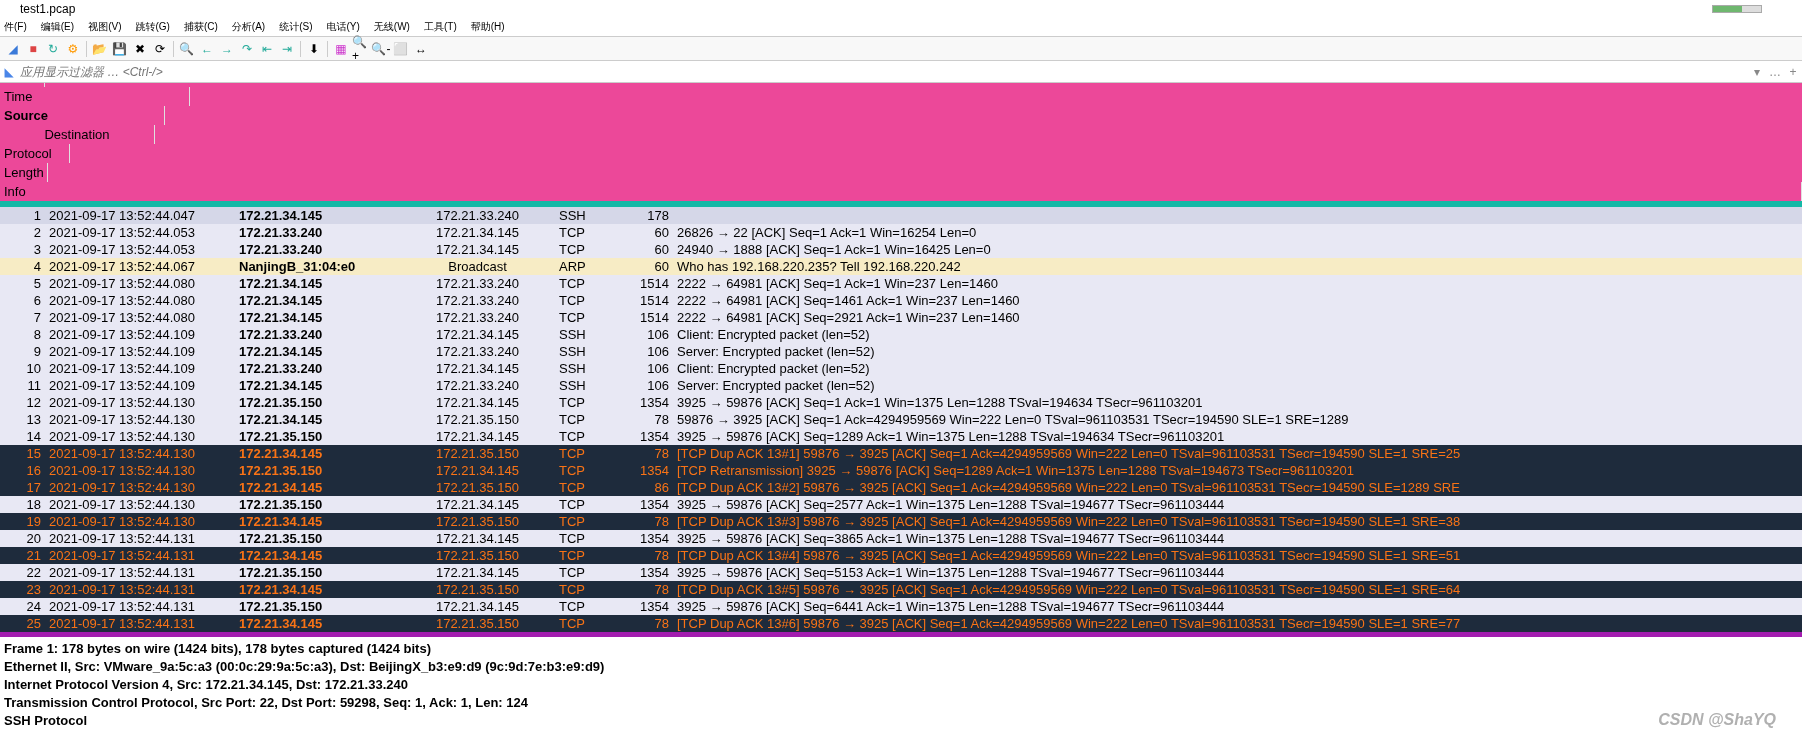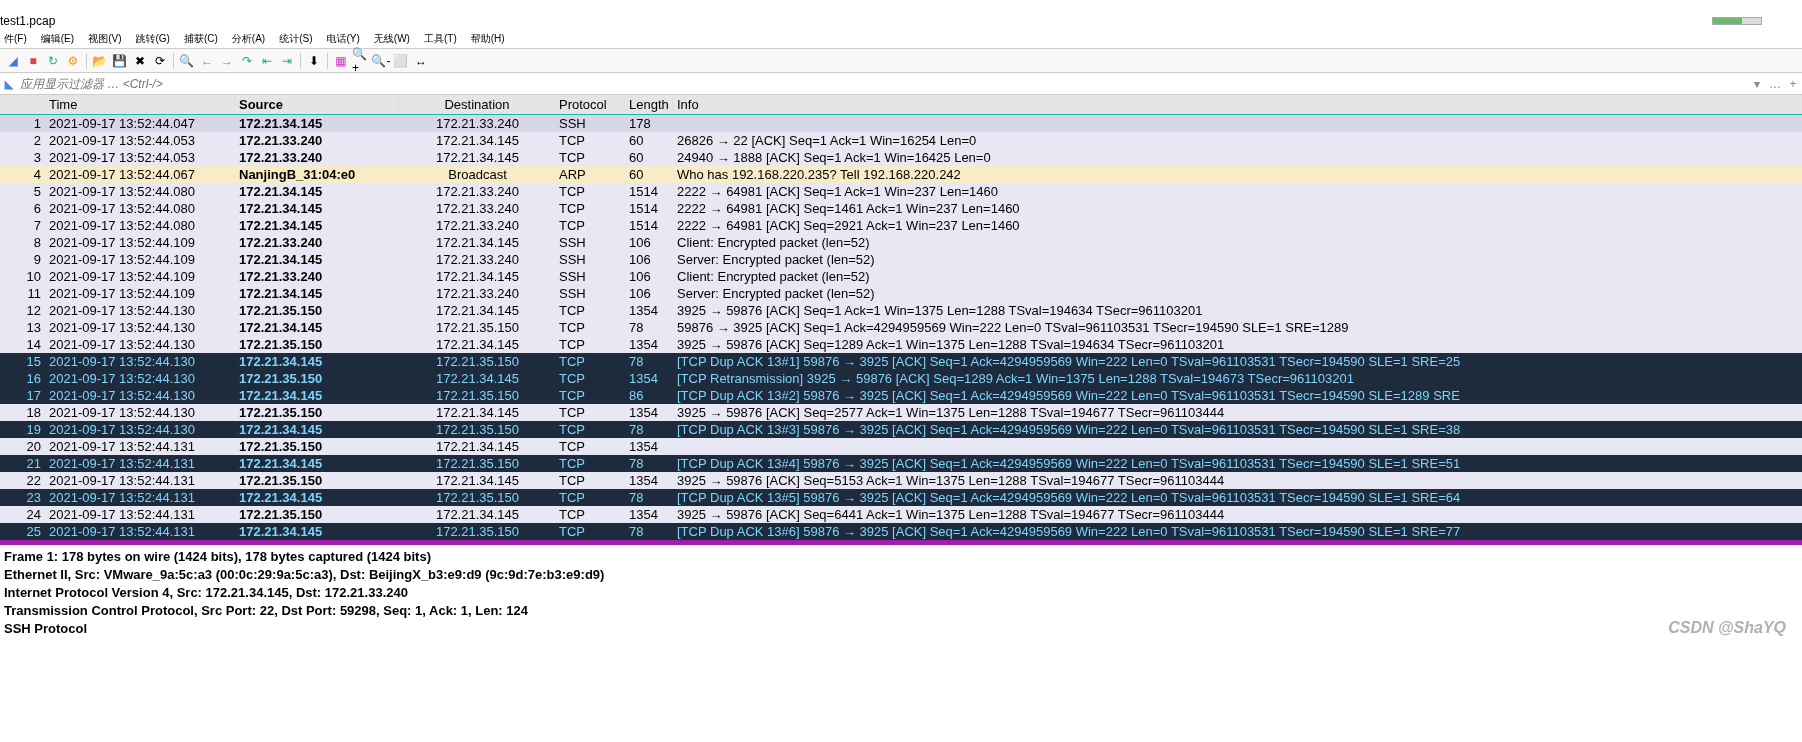--- a/index.html
+++ b/index.html
@@ -1,46 +1,46 @@
 <!DOCTYPE html>
 <html><head>
 <meta charset="utf-8">
 <style>
 * { margin: 0; padding: 0; box-sizing: border-box; font-family: 'Segoe UI', Tahoma, sans-serif; }
 body { background: #fff; font-size: 12px; width: 1802px; }
-.titlebar { display: flex; align-items: center; padding: 2px 0; font-size: 12px; position: relative; margin-top: 12px; }
+.titlebar { display: flex; align-items: center; padding: 2px 20px; font-size: 12px; position: relative; }
 .titlebar .progress { position: absolute; right: 40px; width: 50px; height: 8px; background: linear-gradient(to right, #6fb76f 60%, #ddd 60%); border: 1px solid #aaa; }
 .menubar { display: flex; gap: 14px; padding: 2px 4px; border-bottom: 1px solid #ccc; font-size: 10px; }
 .toolbar { display: flex; align-items: center; gap: 2px; padding: 2px 4px; border-bottom: 1px solid #ccc; background: #f8f8f8; height: 24px; }
 .tb-icon { width: 18px; height: 18px; display: flex; align-items: center; justify-content: center; font-size: 12px; cursor: pointer; }
 .tb-sep { width: 1px; height: 16px; background: #ccc; margin: 0 2px; }
 .filterbar { display: flex; align-items: center; border-bottom: 1px solid #ccc; background: #fff; height: 22px; }
 .filterbar .bookmark { width: 18px; text-align: center; color: #4a86e8; }
 .filterbar input { flex: 1; border: none; outline: none; font-size: 12px; color: #c2410c; padding: 2px; font-style: italic; }
 .filterbar .trailing { display: flex; gap: 0; }
 .filterbar .trailing span { width: 18px; text-align: center; color: #888; cursor: pointer; }
 .packet-list { font-family: 'Consolas', 'Courier New', monospace; font-size: 13px; }
-.header-row { display: flex; background: #e5e5e5; border-bottom: 1px solid #14b8a6; font-family: 'Segoe UI', sans-serif; font-weight: normal; }
+.header-row { display: flex; background: #ec4899; border-bottom: 6px solid #14b8a6; font-family: 'Segoe UI', sans-serif; font-weight: normal; flex-direction: column; }
 .header-row div { padding: 2px 4px; border-right: 1px solid #e0e0e0; }
 .row { display: flex; white-space: pre; }
 .row div { padding: 1px 4px; overflow: hidden; }
 .col-no { width: 45px; text-align: right; }
 .col-time { width: 190px; }
 .col-src { width: 165px; font-weight: bold; }
 .col-dst { width: 155px; text-align: center; }
 .col-proto { width: 70px; }
-.col-len { width: 48px; text-align: left; }
+.col-len { width: 48px; text-align: right; }
 .col-info { flex: 1; }
 .selected { background: #d5d7e8; }
 .normal-ssh { background: #e8e8f4; }
 .normal-tcp { background: #e8e8f4; }
 .arp-row { background: #f7ecc5; }
-.dark-row { background: #1e2b3c; color: #7dd3fc; }
+.dark-row { background: #1e2b3c; color: #f97316; }
 .details { border-top: 5px solid #a21caf; font-family: 'Consolas', 'Courier New', monospace; font-size: 13px; padding: 3px 4px; line-height: 18px; position: relative; font-weight: bold; }
-.watermark { position: absolute; right: 16px; bottom: 4px; color: #b0b0b0; font-family: sans-serif; font-size: 16px; font-style: italic; }
+.watermark { position: absolute; right: 26px; bottom: 4px; color: #b0b0b0; font-family: sans-serif; font-size: 16px; font-style: italic; }
 .header-row .col-no { text-align: left; }
 .header-row .col-len { text-align: right; }
 </style>
 </head>
 <body>
 
 <div class="titlebar">
   <span>test1.pcap</span>
   <div class="progress"></div>
 </div>
@@ -119,21 +119,21 @@
       <div class="row normal-ssh"><div class="col-no">10</div><div class="col-time">2021-09-17 13:52:44.109</div><div class="col-src">172.21.33.240</div><div class="col-dst">172.21.34.145</div><div class="col-proto">SSH</div><div class="col-len">106</div><div class="col-info">Client: Encrypted packet (len=52)</div></div>
       <div class="row normal-ssh"><div class="col-no">11</div><div class="col-time">2021-09-17 13:52:44.109</div><div class="col-src">172.21.34.145</div><div class="col-dst">172.21.33.240</div><div class="col-proto">SSH</div><div class="col-len">106</div><div class="col-info">Server: Encrypted packet (len=52)</div></div>
       <div class="row normal-tcp"><div class="col-no">12</div><div class="col-time">2021-09-17 13:52:44.130</div><div class="col-src">172.21.35.150</div><div class="col-dst">172.21.34.145</div><div class="col-proto">TCP</div><div class="col-len">1354</div><div class="col-info">3925 → 59876 [ACK] Seq=1 Ack=1 Win=1375 Len=1288 TSval=194634 TSecr=961103201</div></div>
       <div class="row normal-tcp"><div class="col-no">13</div><div class="col-time">2021-09-17 13:52:44.130</div><div class="col-src">172.21.34.145</div><div class="col-dst">172.21.35.150</div><div class="col-proto">TCP</div><div class="col-len">78</div><div class="col-info">59876 → 3925 [ACK] Seq=1 Ack=4294959569 Win=222 Len=0 TSval=961103531 TSecr=194590 SLE=1 SRE=1289</div></div>
       <div class="row normal-tcp"><div class="col-no">14</div><div class="col-time">2021-09-17 13:52:44.130</div><div class="col-src">172.21.35.150</div><div class="col-dst">172.21.34.145</div><div class="col-proto">TCP</div><div class="col-len">1354</div><div class="col-info">3925 → 59876 [ACK] Seq=1289 Ack=1 Win=1375 Len=1288 TSval=194634 TSecr=961103201</div></div>
       <div class="row dark-row"><div class="col-no">15</div><div class="col-time">2021-09-17 13:52:44.130</div><div class="col-src">172.21.34.145</div><div class="col-dst">172.21.35.150</div><div class="col-proto">TCP</div><div class="col-len">78</div><div class="col-info">[TCP Dup ACK 13#1] 59876 → 3925 [ACK] Seq=1 Ack=4294959569 Win=222 Len=0 TSval=961103531 TSecr=194590 SLE=1 SRE=25</div></div>
       <div class="row dark-row"><div class="col-no">16</div><div class="col-time">2021-09-17 13:52:44.130</div><div class="col-src">172.21.35.150</div><div class="col-dst">172.21.34.145</div><div class="col-proto">TCP</div><div class="col-len">1354</div><div class="col-info">[TCP Retransmission] 3925 → 59876 [ACK] Seq=1289 Ack=1 Win=1375 Len=1288 TSval=194673 TSecr=961103201</div></div>
       <div class="row dark-row"><div class="col-no">17</div><div class="col-time">2021-09-17 13:52:44.130</div><div class="col-src">172.21.34.145</div><div class="col-dst">172.21.35.150</div><div class="col-proto">TCP</div><div class="col-len">86</div><div class="col-info">[TCP Dup ACK 13#2] 59876 → 3925 [ACK] Seq=1 Ack=4294959569 Win=222 Len=0 TSval=961103531 TSecr=194590 SLE=1289 SRE</div></div>
       <div class="row normal-tcp"><div class="col-no">18</div><div class="col-time">2021-09-17 13:52:44.130</div><div class="col-src">172.21.35.150</div><div class="col-dst">172.21.34.145</div><div class="col-proto">TCP</div><div class="col-len">1354</div><div class="col-info">3925 → 59876 [ACK] Seq=2577 Ack=1 Win=1375 Len=1288 TSval=194677 TSecr=961103444</div></div>
       <div class="row dark-row"><div class="col-no">19</div><div class="col-time">2021-09-17 13:52:44.130</div><div class="col-src">172.21.34.145</div><div class="col-dst">172.21.35.150</div><div class="col-proto">TCP</div><div class="col-len">78</div><div class="col-info">[TCP Dup ACK 13#3] 59876 → 3925 [ACK] Seq=1 Ack=4294959569 Win=222 Len=0 TSval=961103531 TSecr=194590 SLE=1 SRE=38</div></div>
-      <div class="row normal-tcp"><div class="col-no">20</div><div class="col-time">2021-09-17 13:52:44.131</div><div class="col-src">172.21.35.150</div><div class="col-dst">172.21.34.145</div><div class="col-proto">TCP</div><div class="col-len">1354</div></div>
+      <div class="row normal-tcp"><div class="col-no">20</div><div class="col-time">2021-09-17 13:52:44.131</div><div class="col-src">172.21.35.150</div><div class="col-dst">172.21.34.145</div><div class="col-proto">TCP</div><div class="col-len">1354</div><div class="col-info">3925 → 59876 [ACK] Seq=3865 Ack=1 Win=1375 Len=1288 TSval=194677 TSecr=961103444</div></div>
       <div class="row dark-row"><div class="col-no">21</div><div class="col-time">2021-09-17 13:52:44.131</div><div class="col-src">172.21.34.145</div><div class="col-dst">172.21.35.150</div><div class="col-proto">TCP</div><div class="col-len">78</div><div class="col-info">[TCP Dup ACK 13#4] 59876 → 3925 [ACK] Seq=1 Ack=4294959569 Win=222 Len=0 TSval=961103531 TSecr=194590 SLE=1 SRE=51</div></div>
       <div class="row normal-tcp"><div class="col-no">22</div><div class="col-time">2021-09-17 13:52:44.131</div><div class="col-src">172.21.35.150</div><div class="col-dst">172.21.34.145</div><div class="col-proto">TCP</div><div class="col-len">1354</div><div class="col-info">3925 → 59876 [ACK] Seq=5153 Ack=1 Win=1375 Len=1288 TSval=194677 TSecr=961103444</div></div>
       <div class="row dark-row"><div class="col-no">23</div><div class="col-time">2021-09-17 13:52:44.131</div><div class="col-src">172.21.34.145</div><div class="col-dst">172.21.35.150</div><div class="col-proto">TCP</div><div class="col-len">78</div><div class="col-info">[TCP Dup ACK 13#5] 59876 → 3925 [ACK] Seq=1 Ack=4294959569 Win=222 Len=0 TSval=961103531 TSecr=194590 SLE=1 SRE=64</div></div>
       <div class="row normal-tcp"><div class="col-no">24</div><div class="col-time">2021-09-17 13:52:44.131</div><div class="col-src">172.21.35.150</div><div class="col-dst">172.21.34.145</div><div class="col-proto">TCP</div><div class="col-len">1354</div><div class="col-info">3925 → 59876 [ACK] Seq=6441 Ack=1 Win=1375 Len=1288 TSval=194677 TSecr=961103444</div></div>
       <div class="row dark-row"><div class="col-no">25</div><div class="col-time">2021-09-17 13:52:44.131</div><div class="col-src">172.21.34.145</div><div class="col-dst">172.21.35.150</div><div class="col-proto">TCP</div><div class="col-len">78</div><div class="col-info">[TCP Dup ACK 13#6] 59876 → 3925 [ACK] Seq=1 Ack=4294959569 Win=222 Len=0 TSval=961103531 TSecr=194590 SLE=1 SRE=77</div></div>
     </div>
 </div>
 
 <div class="details">
   <div>Frame 1: 178 bytes on wire (1424 bits), 178 bytes captured (1424 bits)</div>

